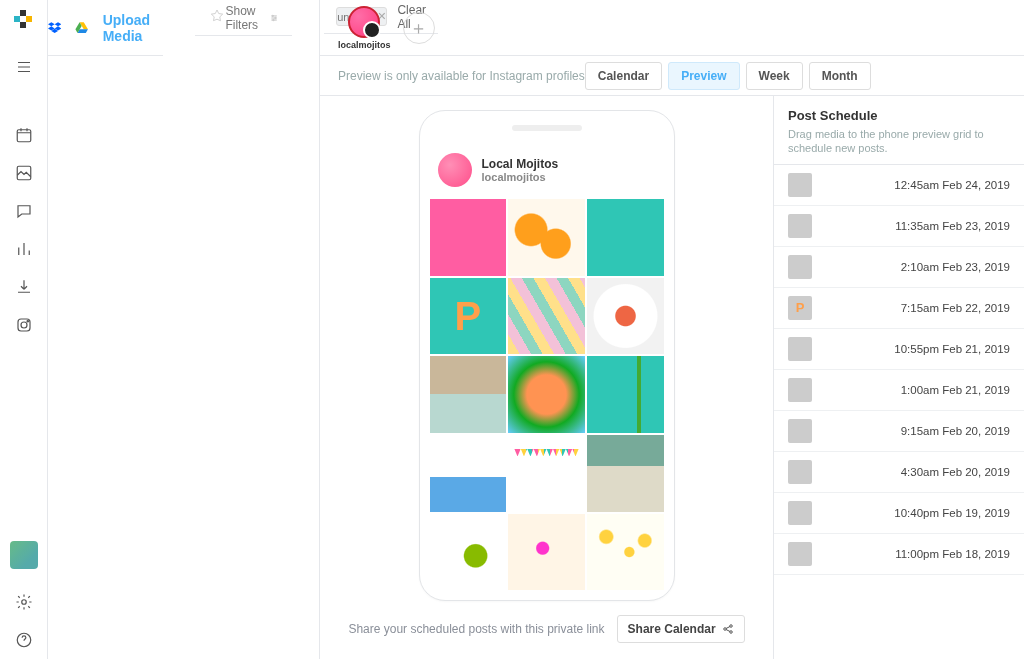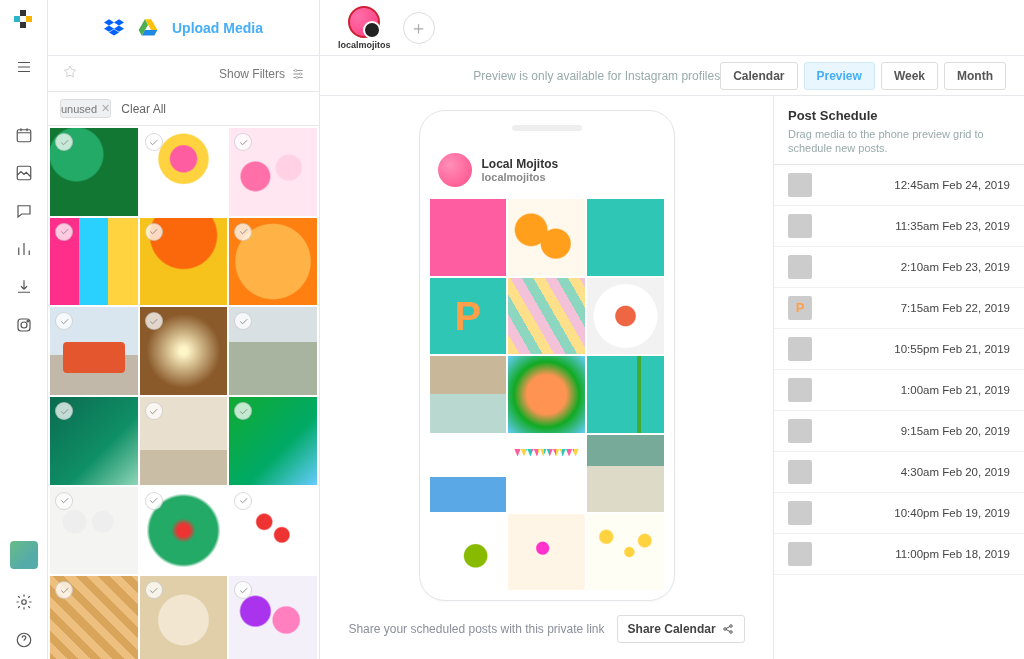--- a/index.html
+++ b/index.html
@@ -32,21 +32,21 @@
     width:48px;height:38px;display:flex;align-items:center;justify-content:center;
     color:#555;cursor:pointer;
   }
   .rail-icon svg{width:18px;height:18px;stroke:#555;fill:none;stroke-width:1.6;}
   .rail-spacer{flex:1;}
   .avatar-small{width:28px;height:28px;border-radius:4px;background:linear-gradient(135deg,#6b8 0%,#5aa 70%);margin-bottom:14px;}
 
   
   .media{
     width:272px;flex:0 0 272px;border-right:1px solid var(--border);
-    display:flex;flex-direction:column;
+    display:flex;flex-direction:row;gap:32px;
   }
   .upload-bar{
     height:56px;display:flex;align-items:center;justify-content:center;gap:14px;
     border-bottom:1px solid var(--border);
   }
   .upload-bar .svc{width:20px;height:18px;}
   .upload-text{color:var(--accent);font-weight:600;font-size:14px;}
   .filter-row{
     height:36px;display:flex;align-items:center;justify-content:space-between;
     padding:0 14px;border-bottom:1px solid var(--border);color:#777;
@@ -91,21 +91,21 @@
     content:"";position:absolute;right:-3px;bottom:-3px;width:14px;height:14px;
     border-radius:50%;background:#222;border:2px solid #fff;
   }
   .profile-name{font-size:9px;font-weight:600;color:#333;}
   .add-profile{
     width:32px;height:32px;border-radius:50%;border:1px solid #ddd;
     display:flex;align-items:center;justify-content:center;color:#aaa;font-size:18px;cursor:pointer;
   }
   .subbar{
     height:40px;border-bottom:1px solid var(--border);display:flex;align-items:center;
-    padding:0 18px;justify-content:flex-end;
+    padding:0 18px;justify-content:flex-start;
   }
   .subbar .note{color:#9aa;font-size:12px;}
   .seg{display:flex;gap:6px;}
   .seg button{
     border:1px solid #ddd;background:#fff;color:#555;font-weight:600;font-size:12px;
     padding:6px 12px;border-radius:3px;cursor:pointer;
   }
   .seg button.active{color:var(--accent);background:#eaf6fe;border-color:#cfe9fb;}
 
   .stage{flex:1;display:flex;min-height:0;}

